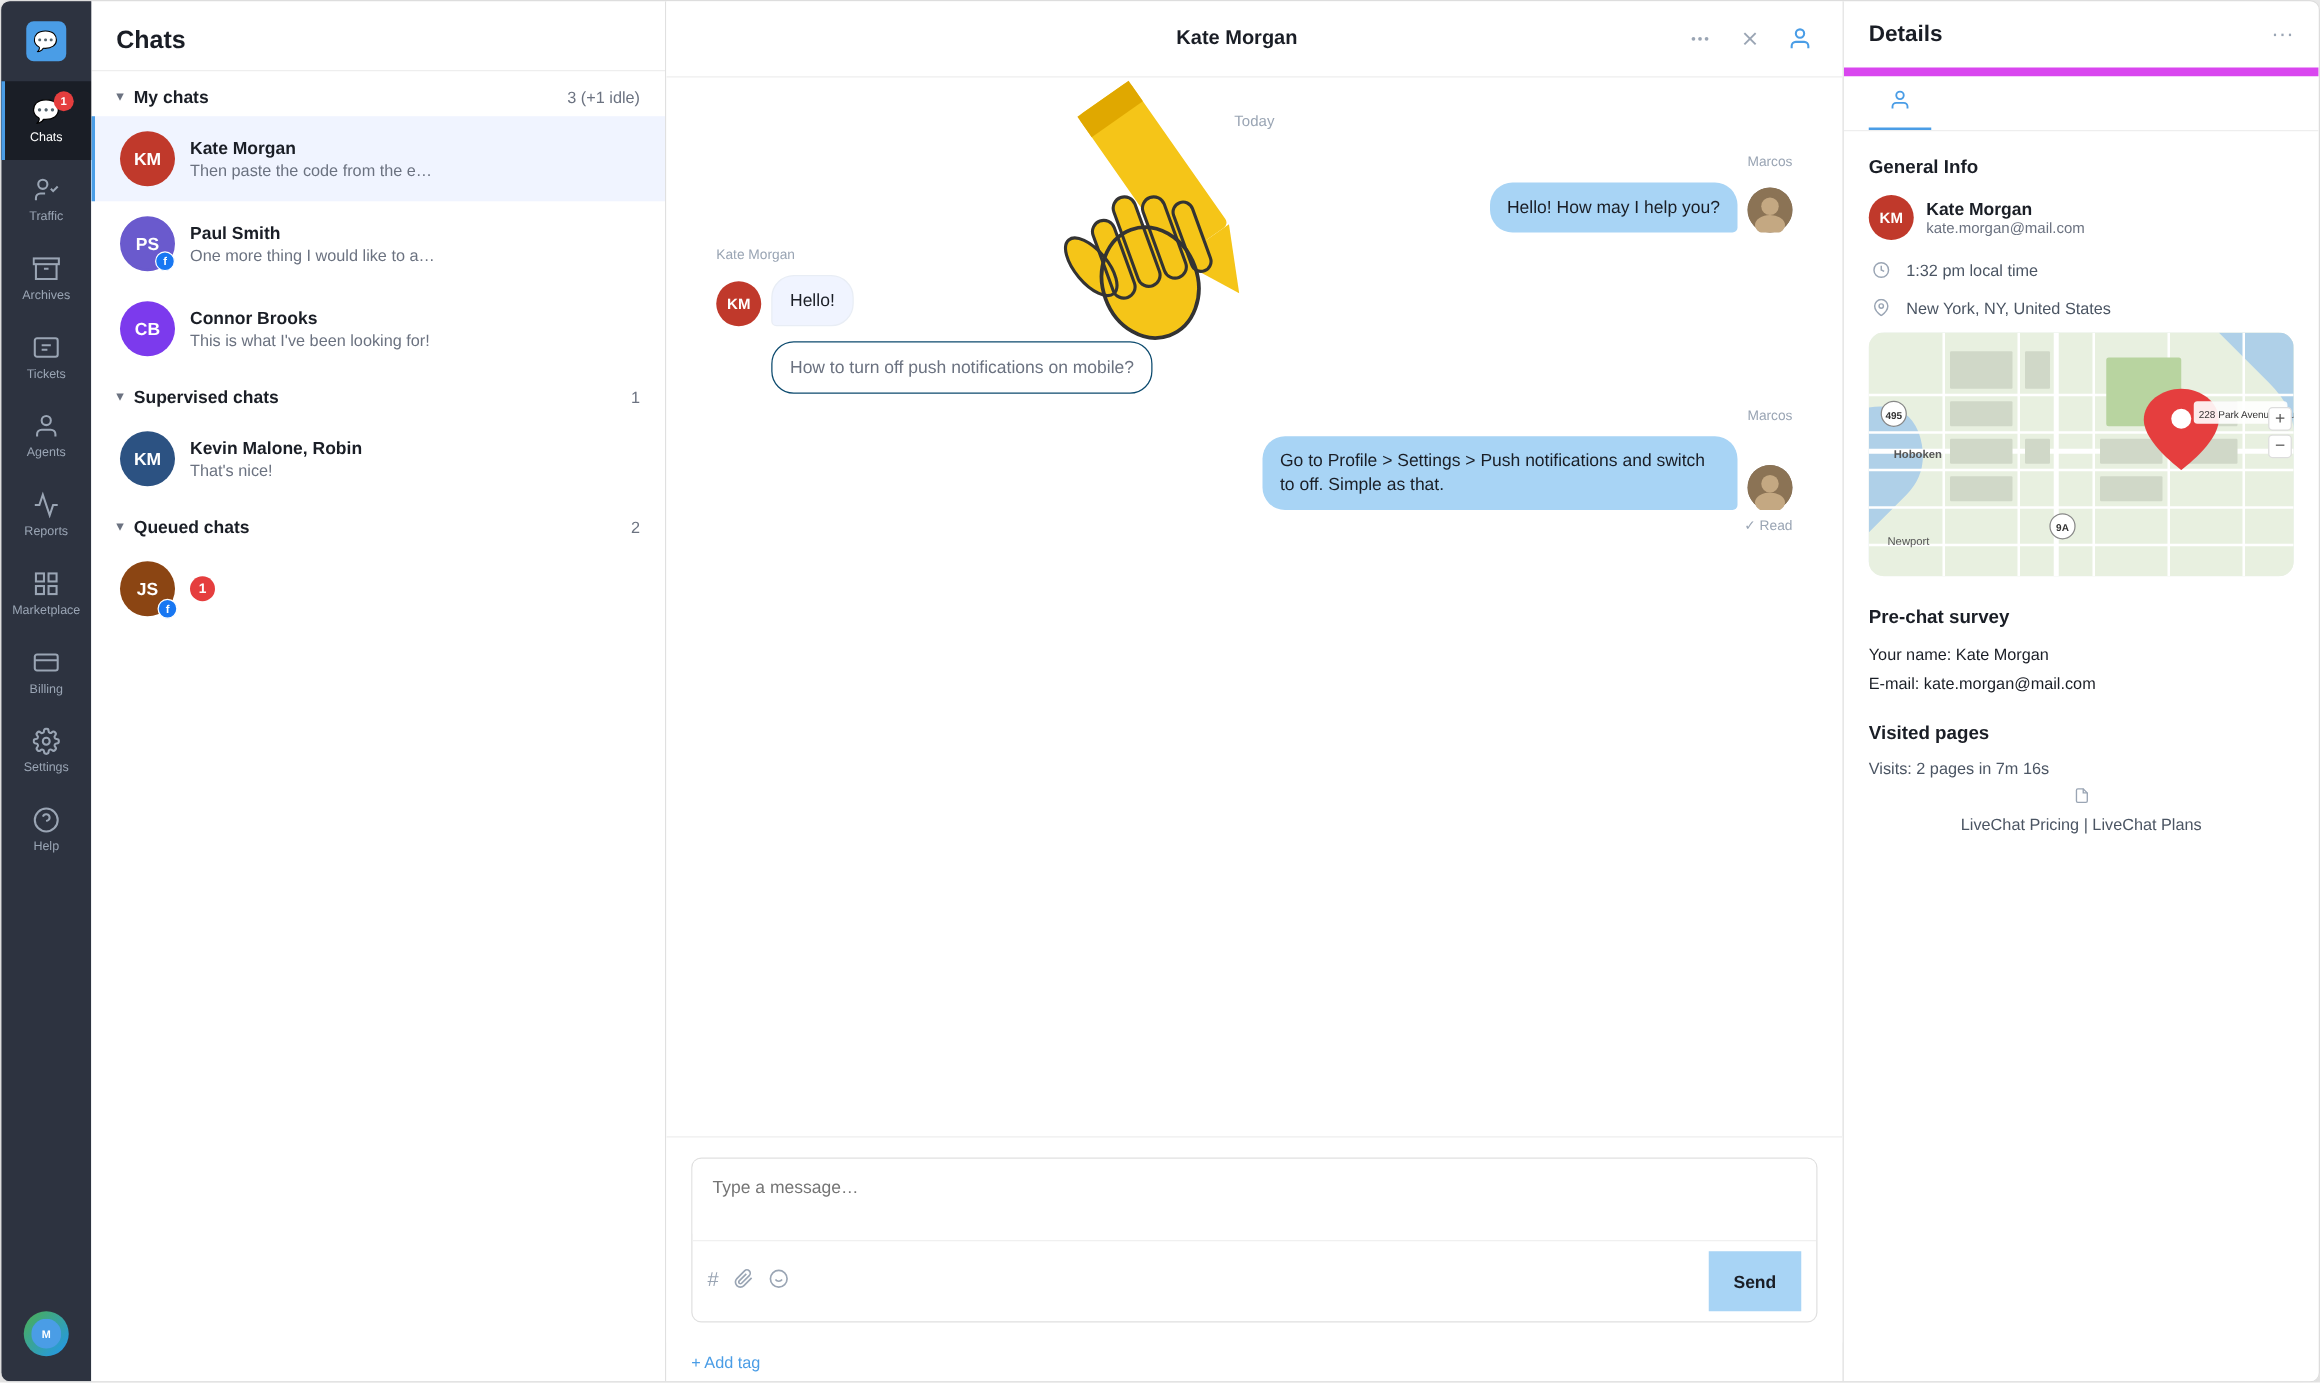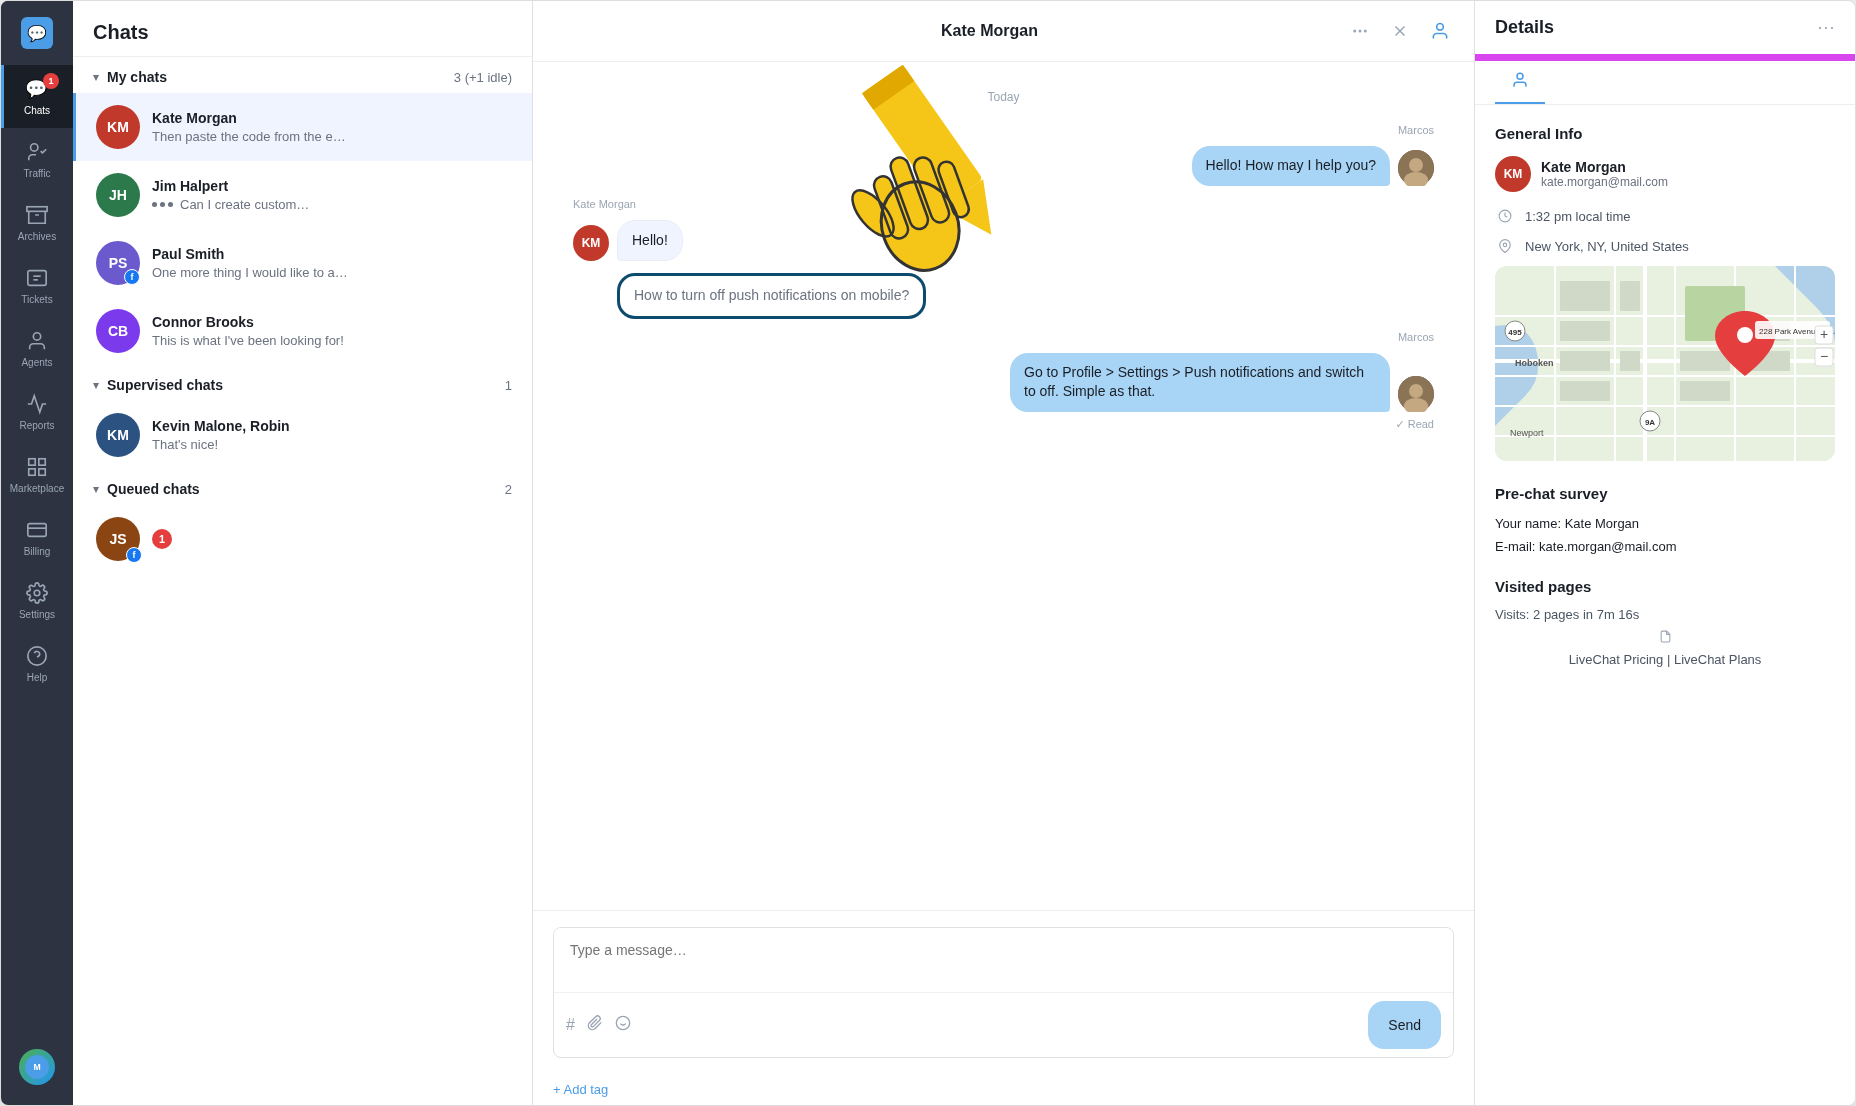--- a/index.html
+++ b/index.html
@@ -315,21 +315,21 @@
       border-bottom-right-radius: 4px;
     }
     .message-bubble.customer {
       background: #f0f4ff;
       color: #1a1e26;
       border-bottom-left-radius: 4px;
       border: 1px solid #e8edf5;
     }
     .message-bubble.customer-plain {
       background: transparent;
-      border: 3px solid #0c4a6e;
+      border: 1px solid #0c4a6e;
       color: #6b7280;
     }
     .agent-avatar-circle {
       width: 36px;
       height: 36px;
       border-radius: 50%;
       background: #7c6b5a;
       display: flex;
       align-items: center;
       justify-content: center;
@@ -388,24 +388,24 @@
     .input-icon {
       color: #9aa5b4;
       cursor: pointer;
       font-size: 16px;
     }
     .send-btn {
       margin-left: auto;
       background: #a8d4f5;
       color: #1a1e26;
       border: none;
-      border-radius: 16px;
+      border-radius: 0;
       padding: 16px 20px;
       font-size: 14px;
-      font-weight: 400;
+      font-weight: 700;
       cursor: pointer;
     }
     .add-tag-row {
       padding: 8px 20px;
       font-size: 13px;
       color: #4a9de6;
       cursor: pointer;
     }
 
     
@@ -698,34 +698,20 @@
       </div>
 
       <div class="chat-item active">
         <div class="chat-avatar km">KM</div>
         <div class="chat-info">
           <div class="chat-name">Kate Morgan</div>
           <div class="chat-preview">Then paste the code from the e…</div>
         </div>
       </div>
 
-      <div class="chat-item">
-        <div class="chat-avatar jh">JH</div>
-        <div class="chat-info">
-          <div class="chat-name">Jim Halpert</div>
-          <div class="chat-preview">
-            <span class="typing-indicator">
-              <span class="typing-dot"></span>
-              <span class="typing-dot"></span>
-              <span class="typing-dot"></span>
-              <span style="margin-left:4px;">Can I create custom…</span>
-            </span>
-          </div>
-        </div>
-      </div>
 
       <div class="chat-item">
         <div class="chat-avatar ps" style="position:relative;">
           PS
           <div class="fb-badge">f</div>
         </div>
         <div class="chat-info">
           <div class="chat-name">Paul Smith</div>
           <div class="chat-preview">One more thing I would like to a…</div>
         </div>

